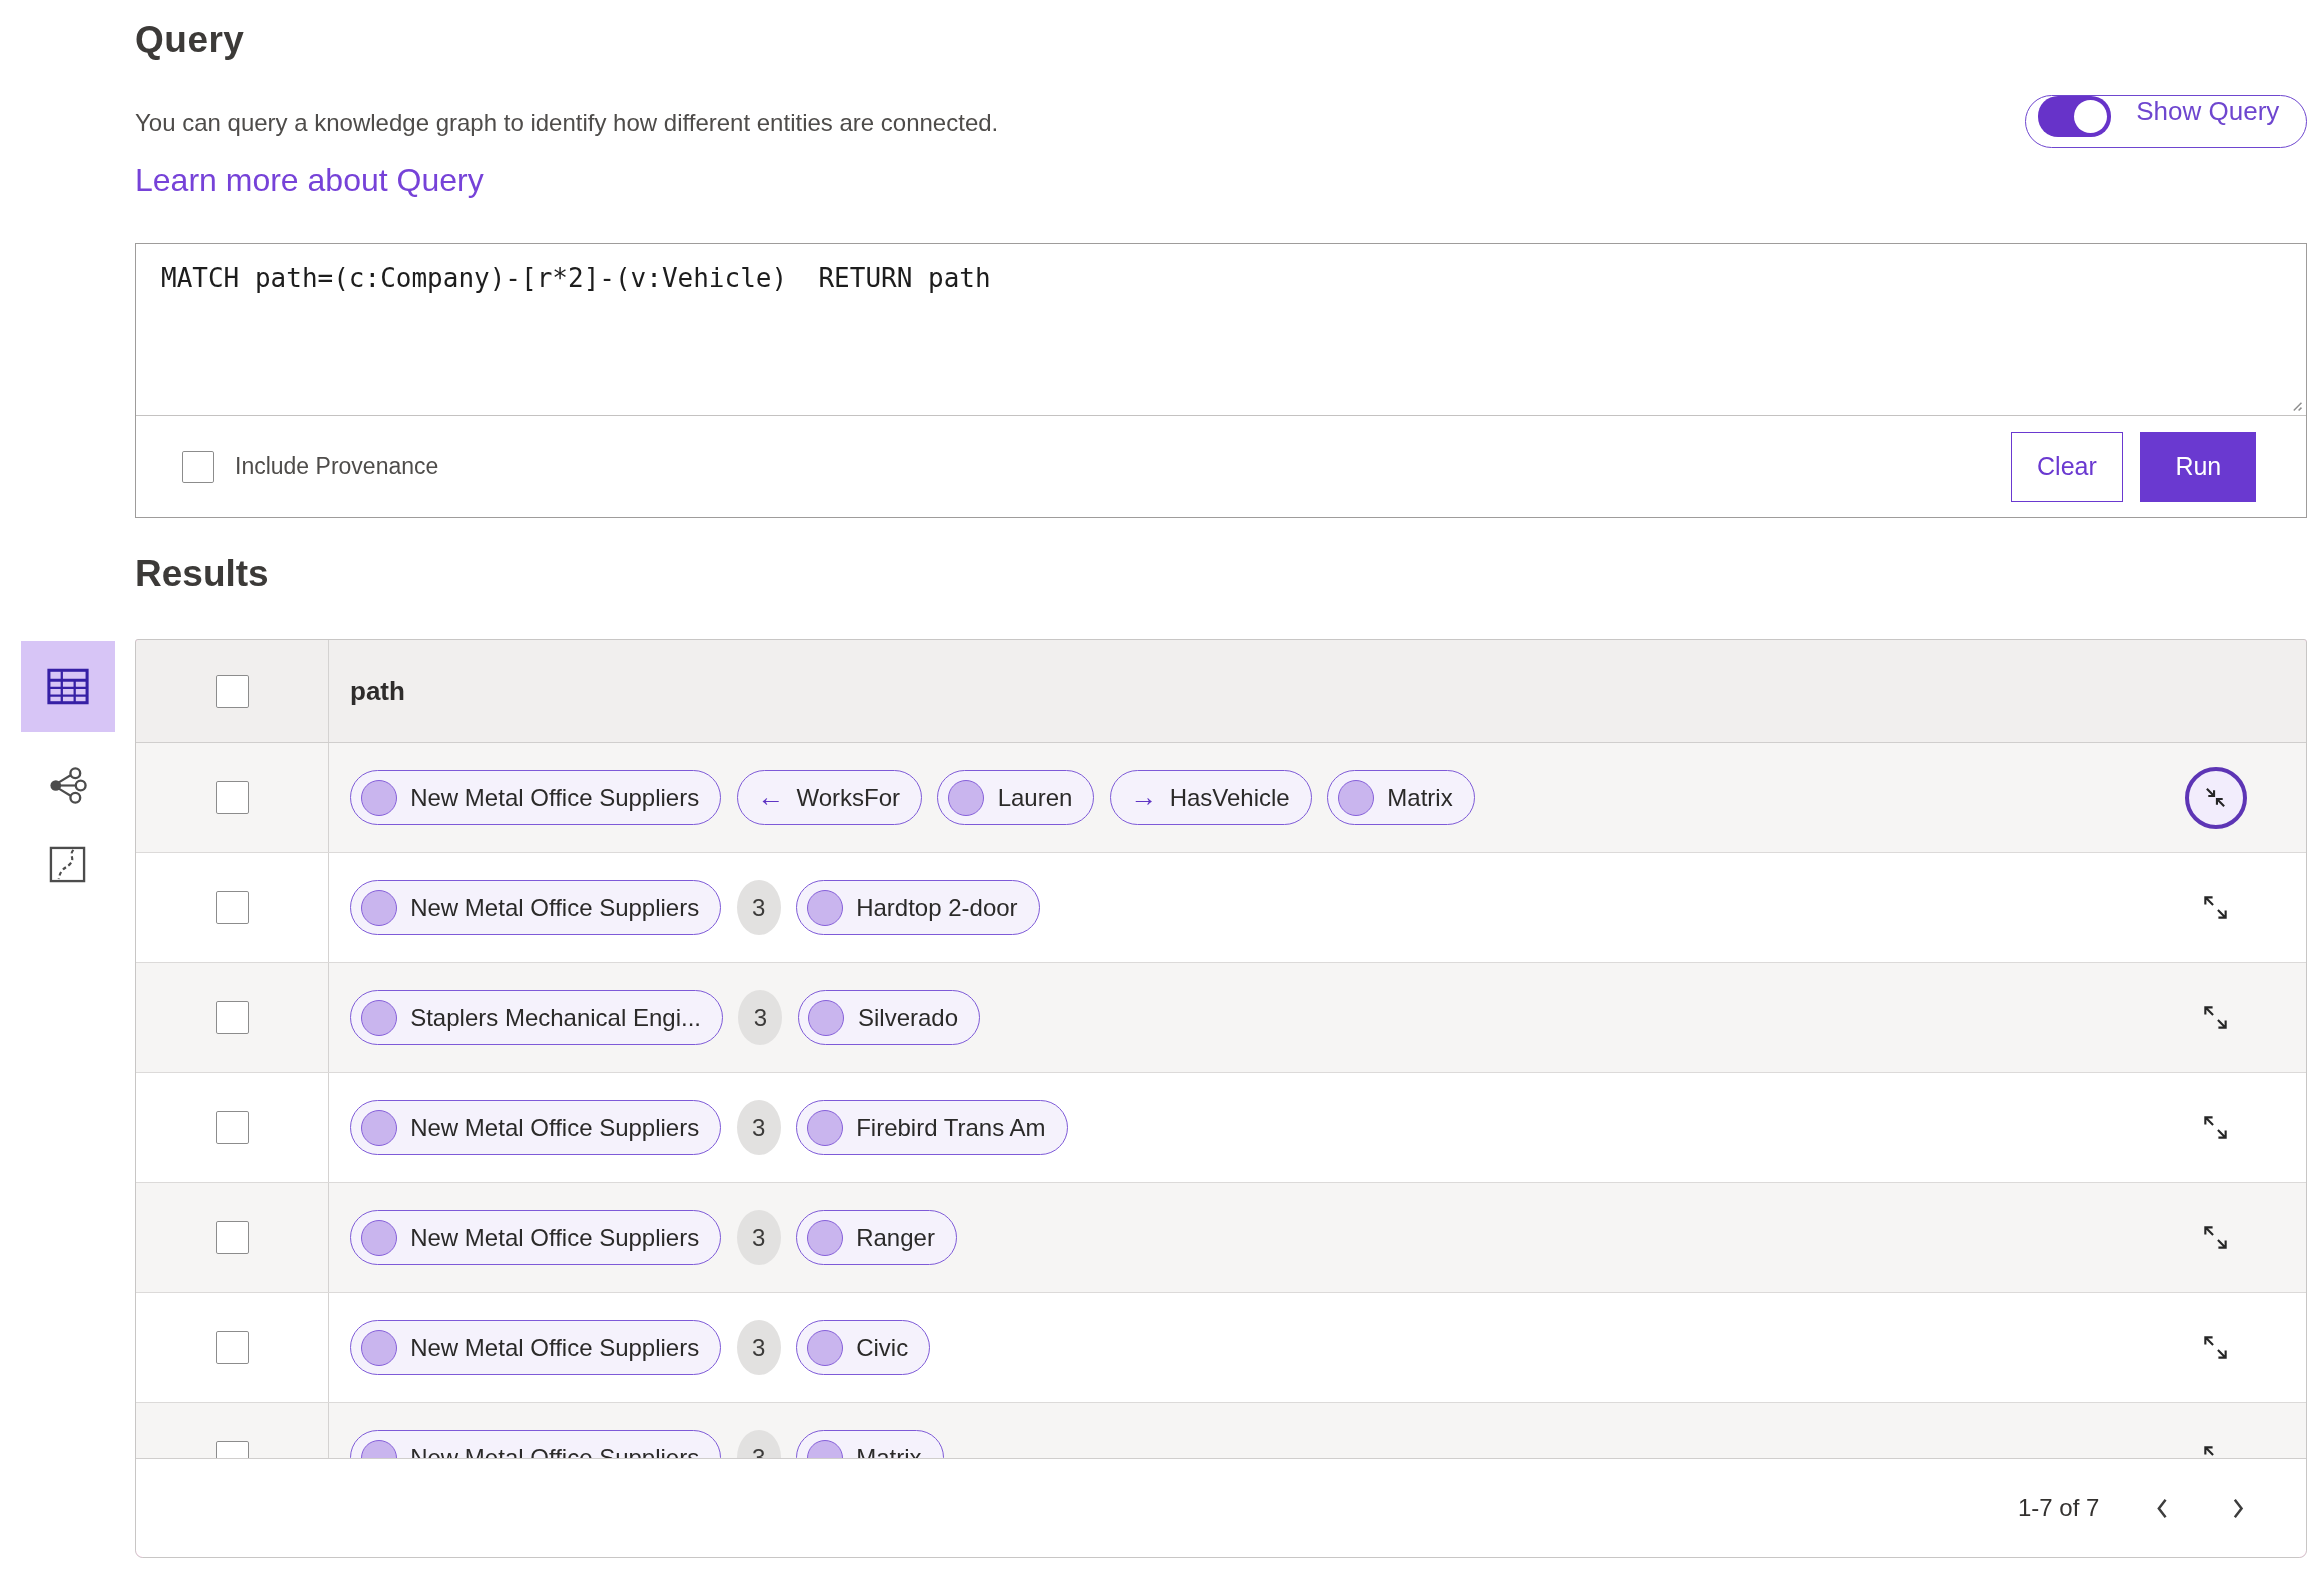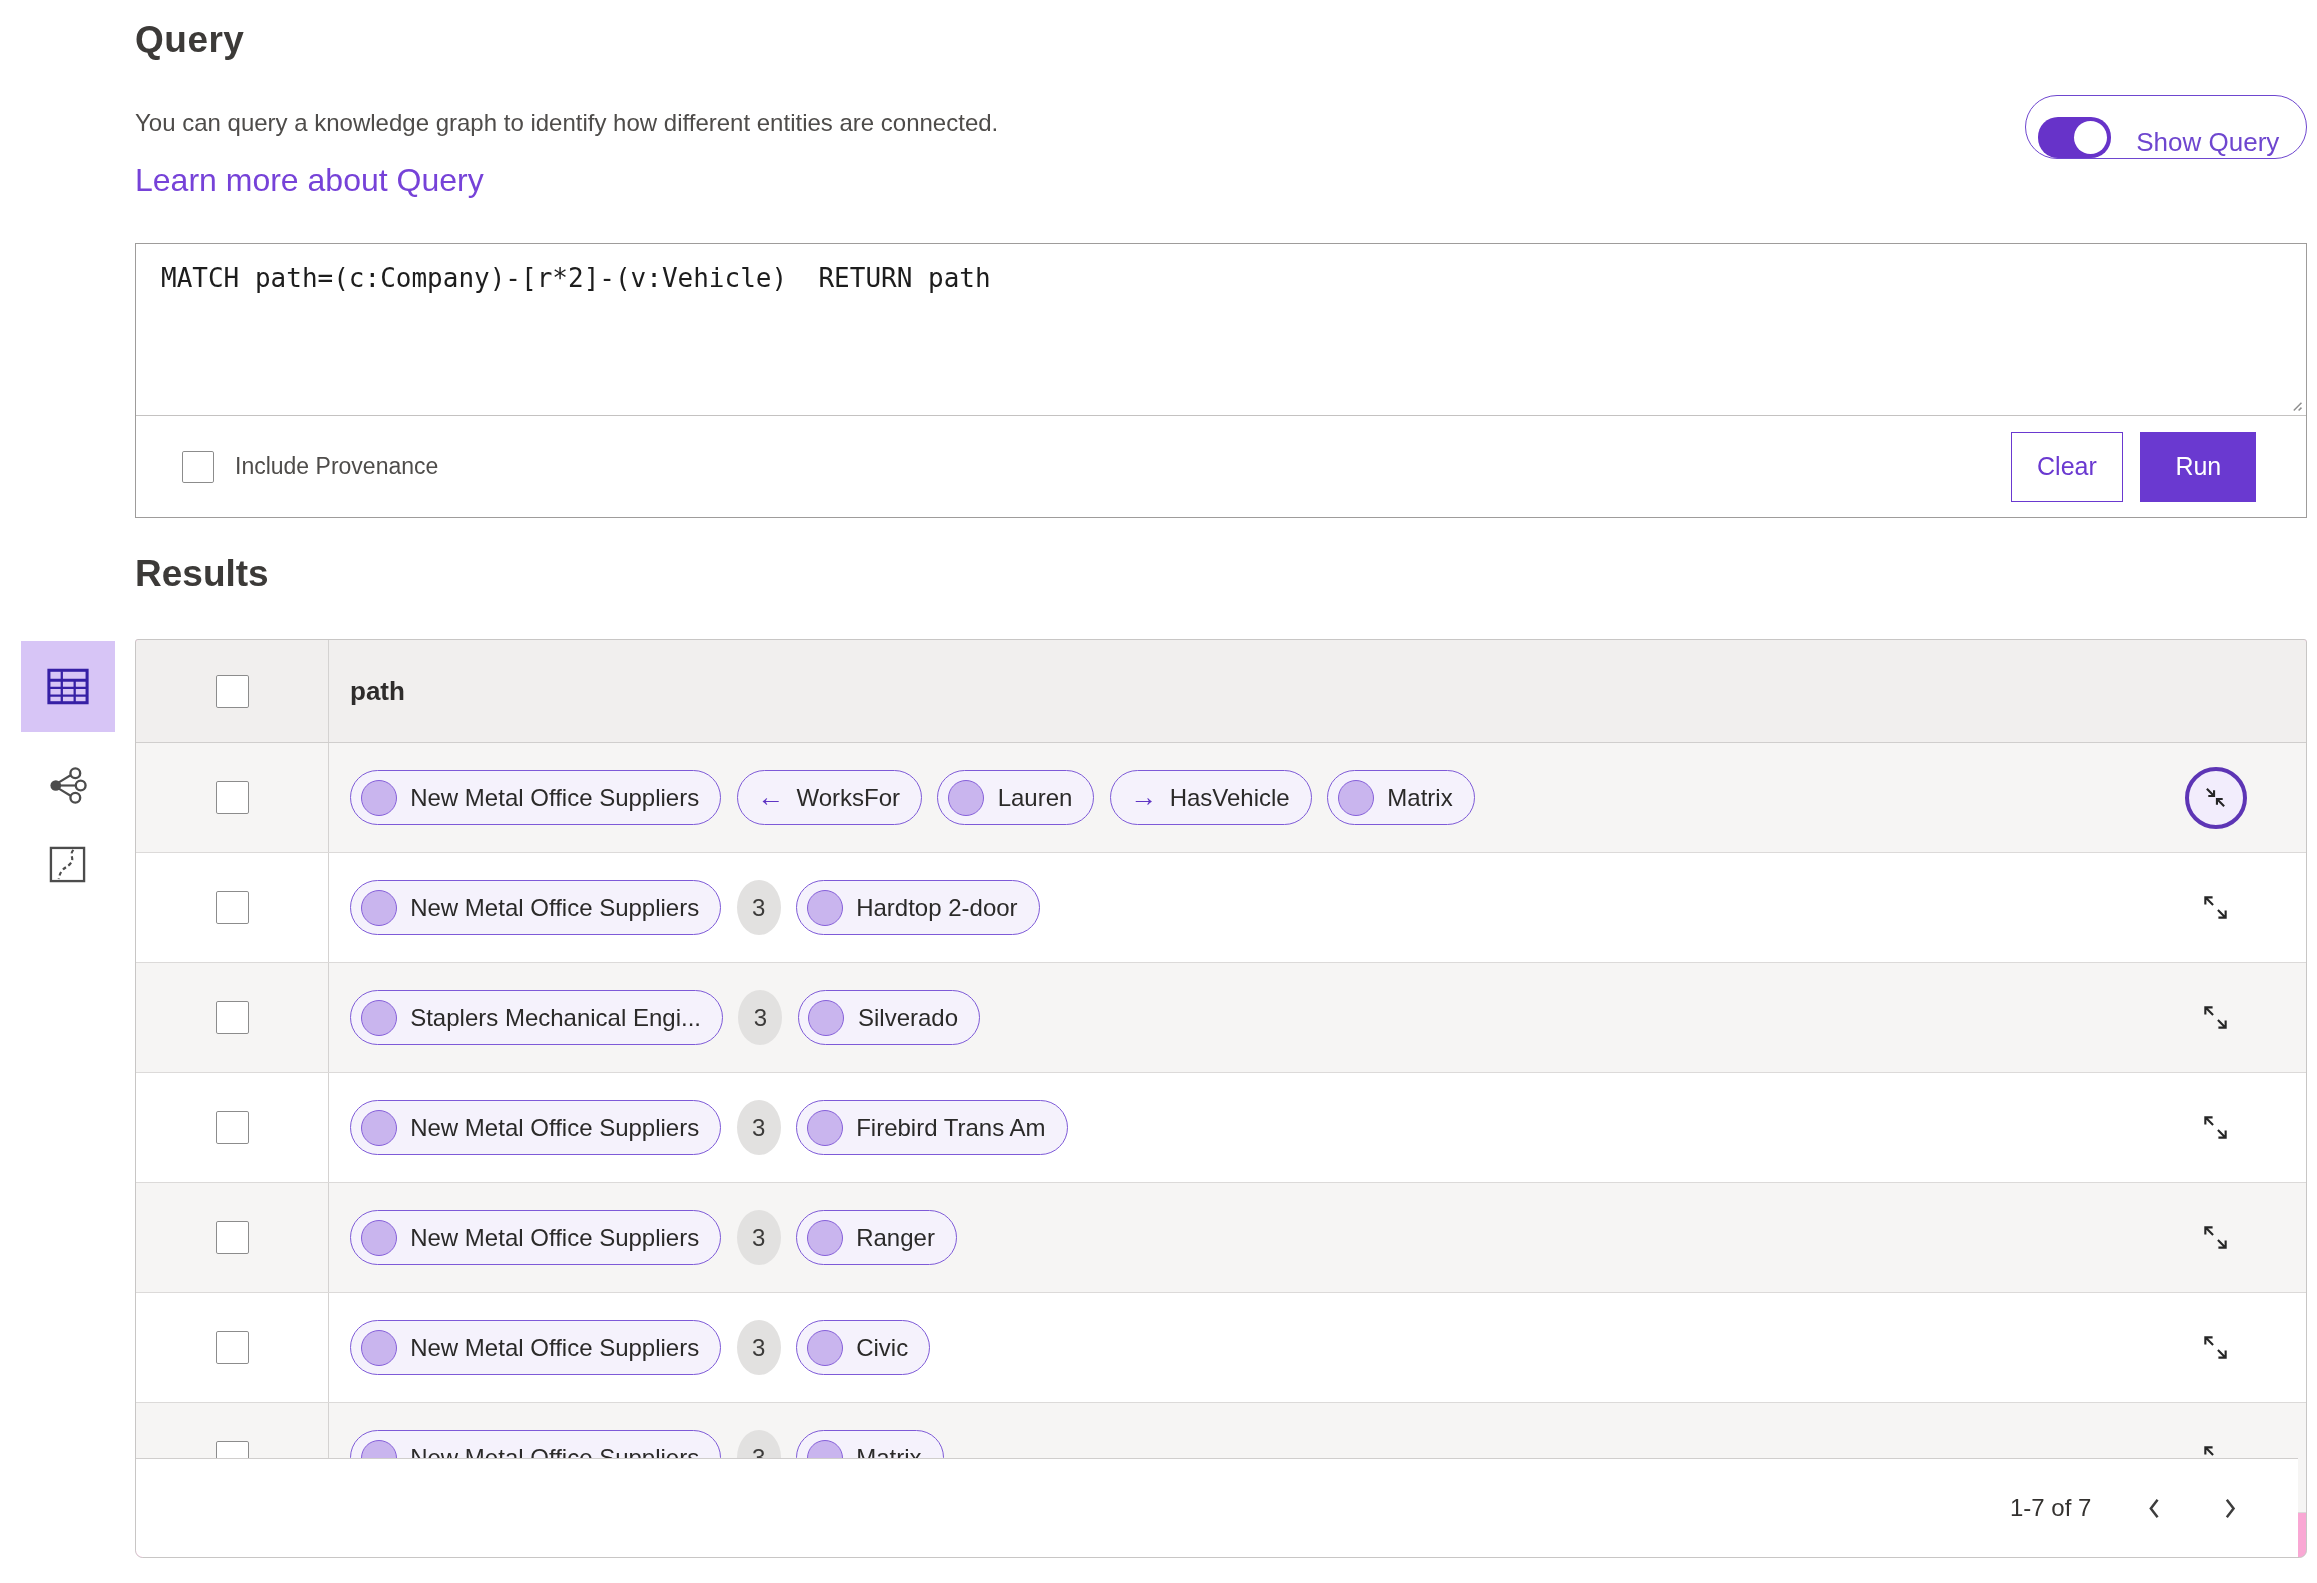--- a/index.html
+++ b/index.html
@@ -22,22 +22,22 @@
   html,body{width:2317px;height:1583px;background:#ffffff;
     font-family:"Liberation Sans","DejaVu Sans",sans-serif;color:var(--ink);}
   .page{position:relative;width:2317px;height:1583px;overflow:hidden;}
 
   
   .header-area{position:relative;margin:0 9.7px 0 135px;padding-top:19px;}
   .page-title{font-size:37px;font-weight:bold;color:#3c3a38;letter-spacing:0.5px;}
   .page-desc{margin-top:48px;font-size:24px;color:var(--ink-soft);}
   .learn-link{display:inline-block;margin-top:25px;font-size:32px;color:#7642d8;
     text-decoration:none;cursor:pointer;}
-  .toggle-chip{position:absolute;top:95px;right:0;display:inline-flex;align-items:flex-end;
-    gap:25px;height:64px;padding:0 27px 0 12.6px;border:1.9px solid #6e46cf;border-radius:33px;
+  .toggle-chip{position:absolute;top:95px;right:0;display:inline-flex;align-items:flex-start;
+    gap:25px;height:53px;padding:0 27px 0 12.6px;border:1.9px solid #6e46cf;border-radius:33px;
     background:#fff;cursor:pointer;}
   .toggle-track{position:relative;width:73px;height:41px;border-radius:20px;background:#6733c9;}
   .toggle-knob{position:absolute;top:3.9px;right:3.9px;width:33px;height:33px;border-radius:50%;background:#ffffff;}
   .toggle-label{font-size:26px;color:#6e46cf;}
 
   
   .query-panel{margin:44px 9.7px 0 135px;border:1.9px solid #9e9c9b;background:#fff;}
   .query-textarea-wrap{position:relative;height:172px;border-bottom:1px solid #c4c2c1;}
   .query-textarea{width:100%;height:100%;border:none;outline:none;resize:none;
     padding:19.3px 25px;font-family:"DejaVu Sans Mono","Liberation Mono",monospace;
@@ -78,21 +78,21 @@
     border:1.9px solid var(--node-border);margin-right:13.5px;flex:none;}
   .pill .pill-label{font-size:24px;color:#2b2a29;}
   .pill.rel{padding:0 21px 0 19.3px;}
   .pill .rel-arrow{font-size:27px;color:#5f35c4;margin-right:12.6px;line-height:1;}
   .count-badge{display:inline-grid;place-items:center;width:44px;height:55px;border-radius:50%;
     background:#e2e1e0;font-size:24px;color:#3c3b3a;flex:none;}
   .expand-wrap{width:81px;flex:none;display:grid;place-items:center;margin-right:50px;}
   .expand-btn{display:grid;place-items:center;cursor:pointer;}
   .expand-btn.focused{width:62px;height:62px;border-radius:50%;border:4.8px solid var(--purple-dark);
     background:#f2edfc;}
-  .tfooter{position:absolute;left:0;right:8px;bottom:0;height:99px;background:#fff;
+  .tfooter{position:absolute;left:0;right:0;bottom:0;height:99px;background:#fff;
     border-top:1px solid #d0cecd;display:flex;align-items:center;justify-content:flex-end;
     padding-right:48px;}
   .page-range{font-size:24px;color:#33312f;margin-right:42px;}
   .pager-btn{display:grid;place-items:center;width:42px;height:42px;cursor:pointer;}
   .pager-btn + .pager-btn{margin-left:33px;}
 </style>
 </head>
 <body>
 
 <div class="page">

